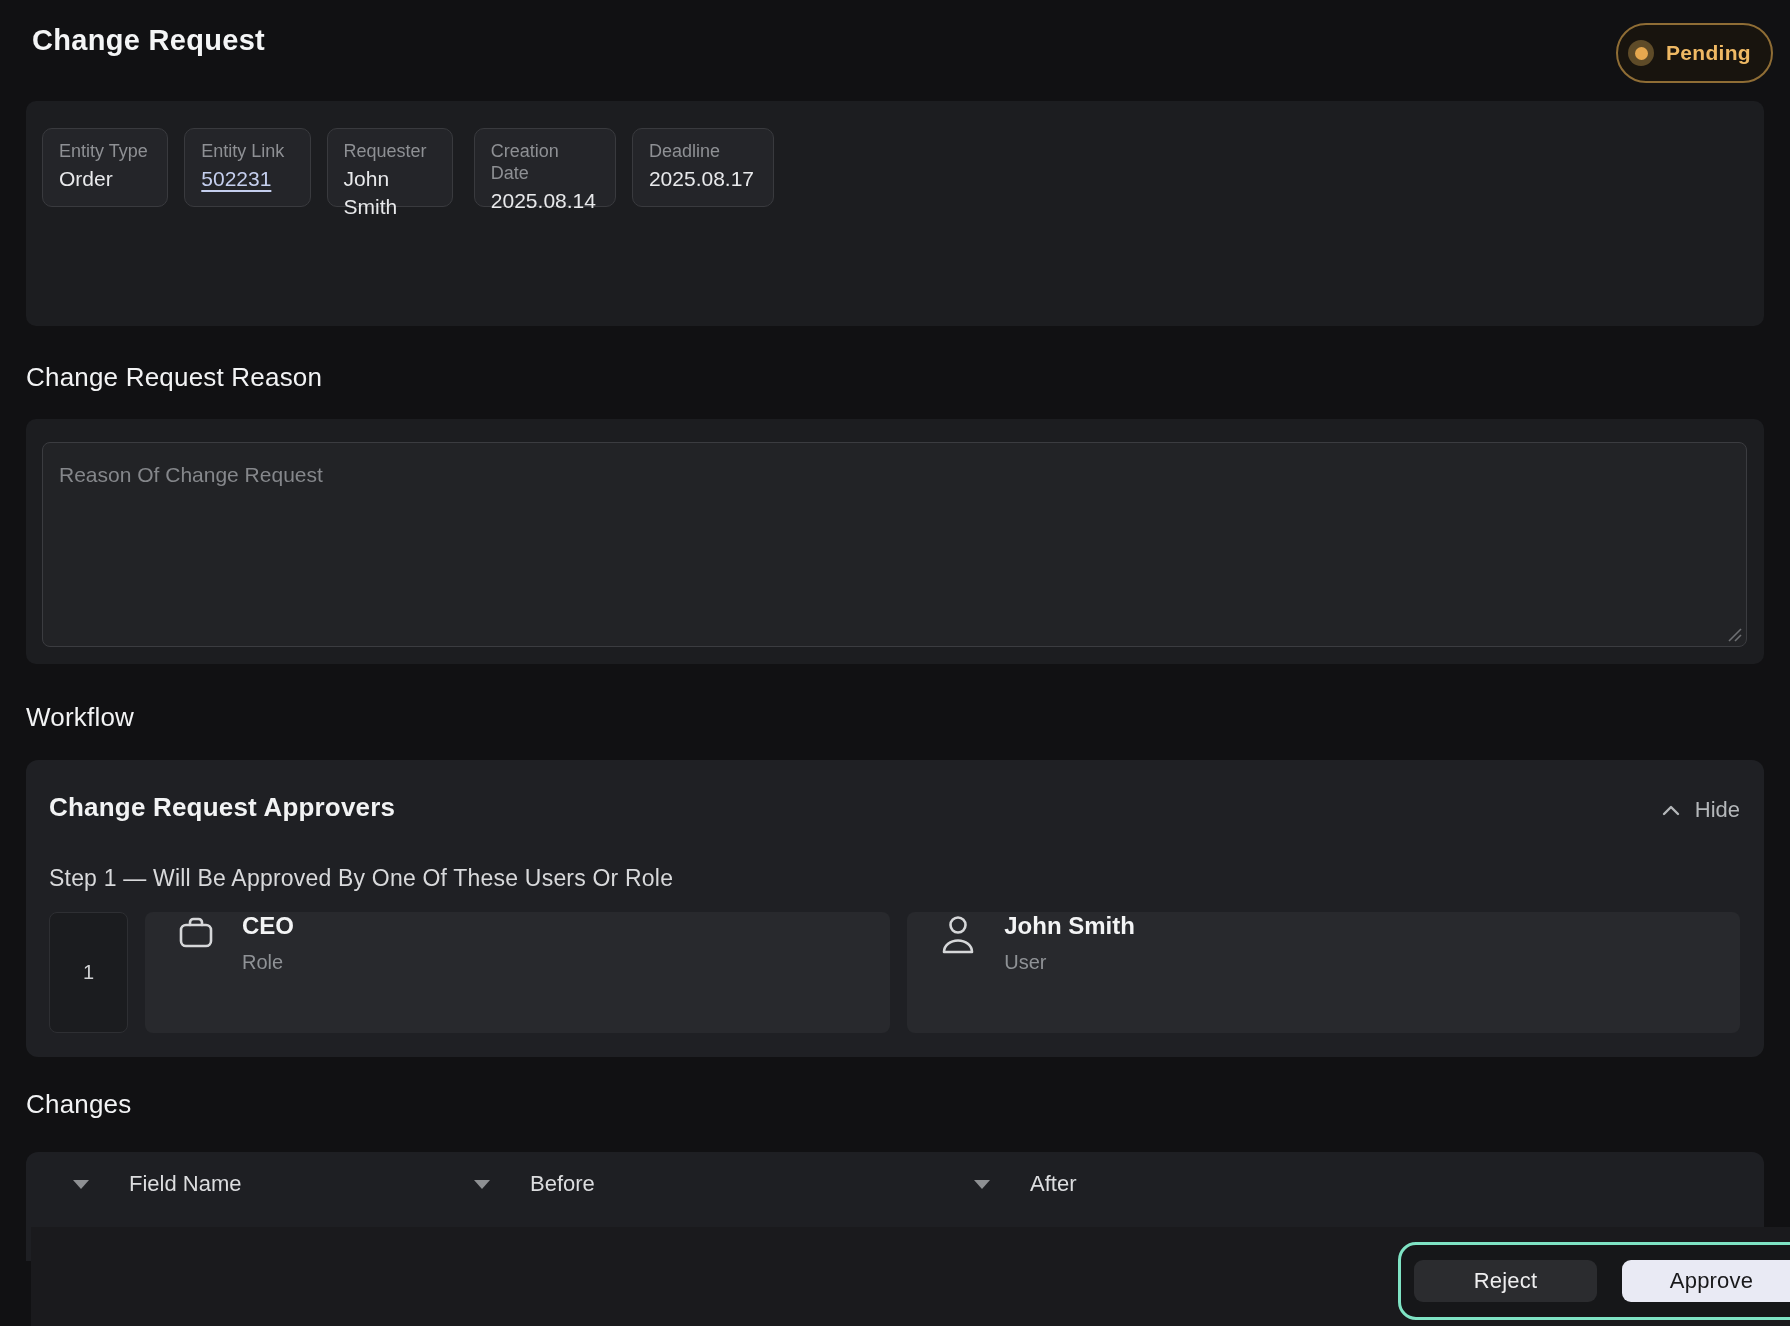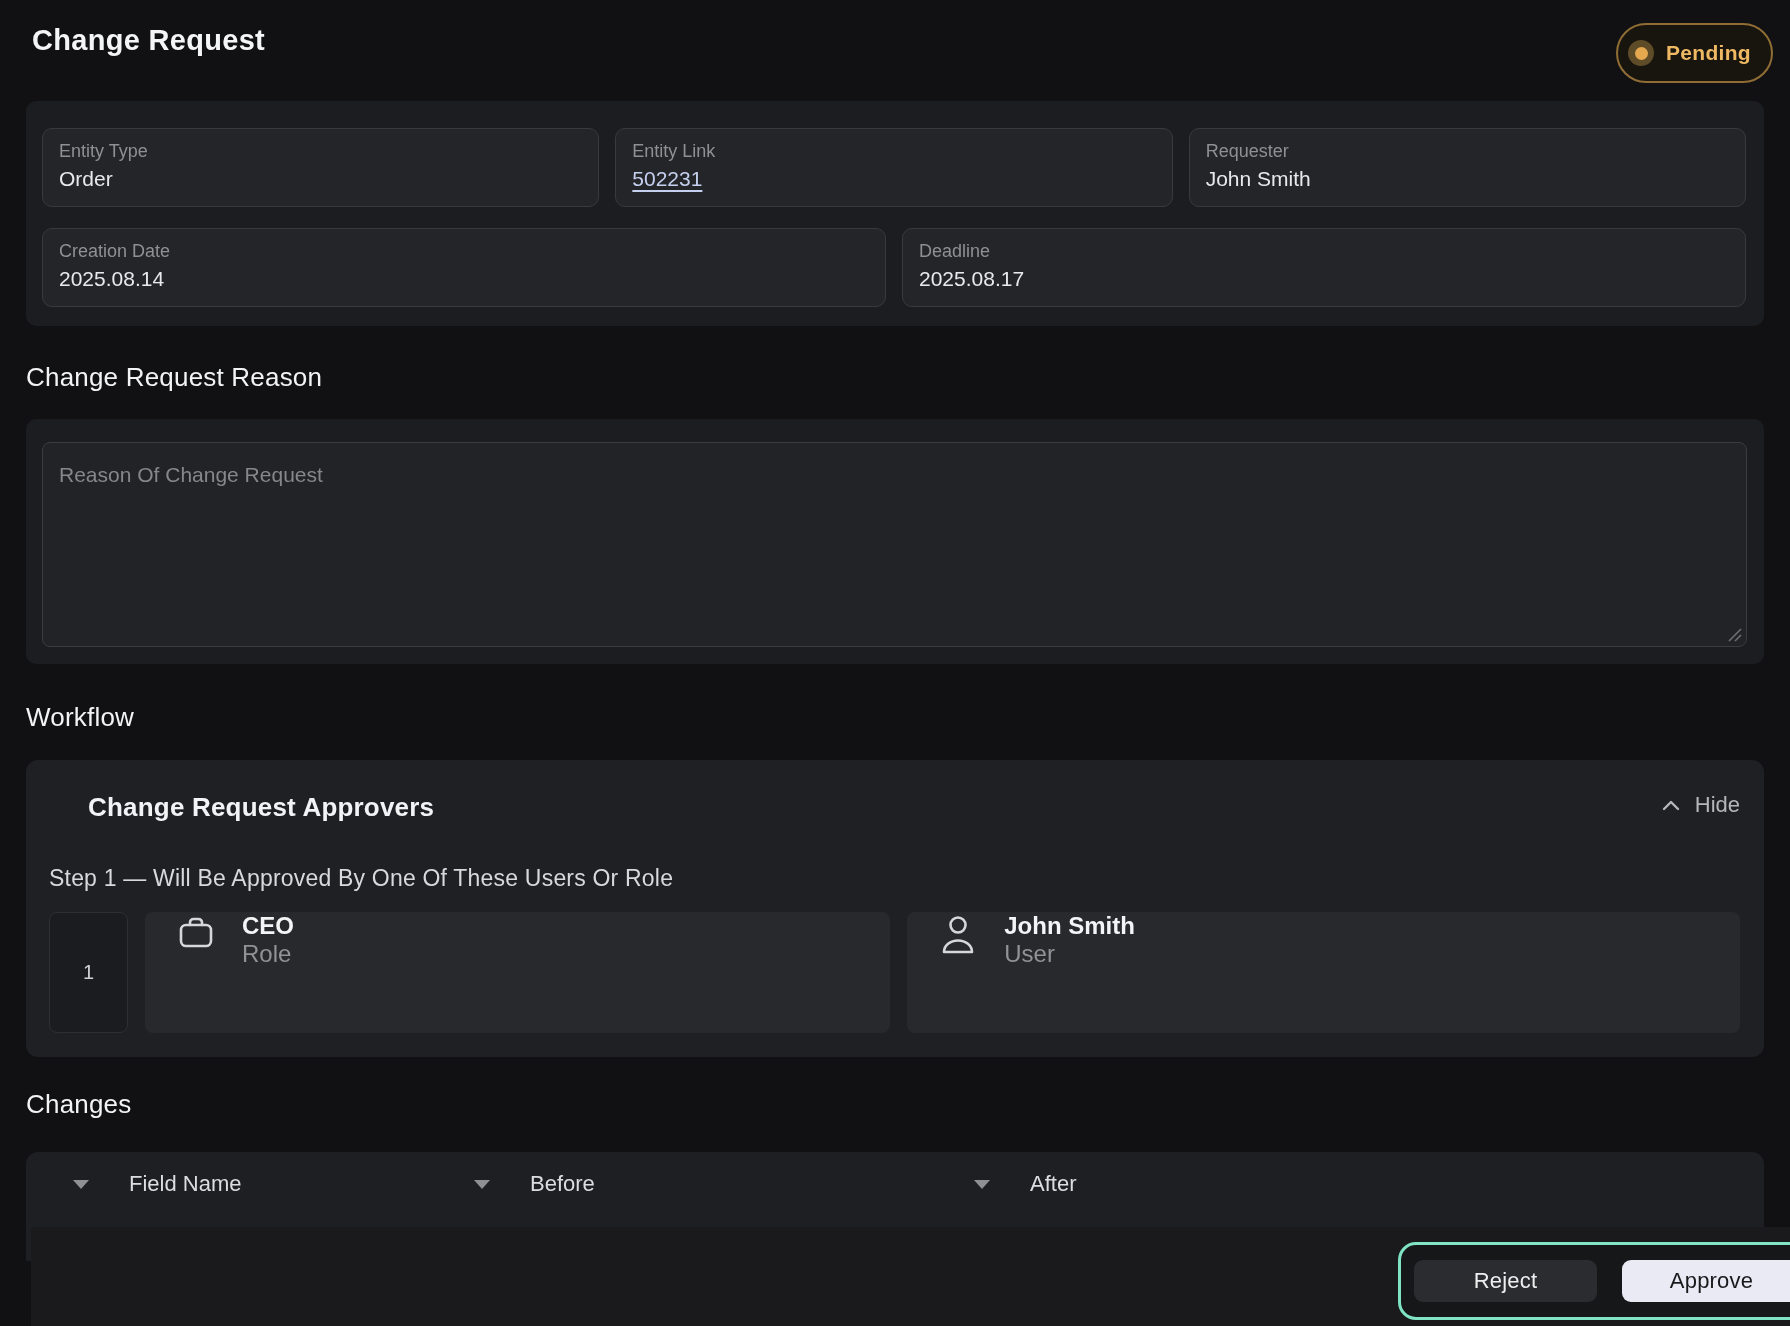--- a/index.html
+++ b/index.html
@@ -17,21 +17,21 @@
     display:flex;align-items:center;gap:12px;padding:0 20px 0 10px;
     border:2px solid #8f6d35;border-radius:999px;background:#18140e;
   }
   .status-dot{width:26px;height:26px;border-radius:50%;background:#5e4b28;display:flex;align-items:center;justify-content:center;}
   .status-dot::after{content:"";width:13px;height:13px;border-radius:50%;background:#e6a84f;}
   .status-label{font-size:21px;font-weight:700;color:#efb964;letter-spacing:.3px;}
   
   .fields-card{
     margin:21px 26px 0 26px;box-sizing:border-box;height:225px;
     background:#1c1d20;border-radius:10px;padding:27px 18px 18px 16px;
-    display:flex;flex-direction:column;gap:21px;
+    display:flex;flex-direction:row;gap:21px;
   }
   .fields-row{display:flex;gap:16px;}
   .field{
     flex:1;box-sizing:border-box;height:79px;
     background:#242529;border:1px solid #393a3e;border-radius:10px;
     padding:11px 16px;
   }
   .field .flabel{font-size:18px;color:#8e9094;line-height:22px;}
   .field .fvalue{font-size:21px;color:#e8e9eb;line-height:28px;margin-top:3px;}
   .field .fvalue.link{color:#c5cfee;text-decoration:underline;text-underline-offset:4px;cursor:pointer;display:inline-block;}
@@ -51,40 +51,40 @@
     padding:20px 16px;font-family:"Liberation Sans","DejaVu Sans",sans-serif;
     font-size:21px;color:#e8e9eb;
   }
   .reason-textarea::placeholder{color:#85878b;opacity:1;}
   .resize-handle{position:absolute;right:22px;bottom:22px;width:16px;height:16px;cursor:nwse-resize;}
   
   .workflow-card{
     margin:27px 26px 0 26px;box-sizing:border-box;height:297px;
     background:#1f2024;border-radius:12px;padding:32px 24px 24px 23px;
   }
-  .wf-header{display:flex;align-items:flex-start;justify-content:space-between;margin-left:39px;}
+  .wf-header{display:flex;align-items:flex-end;justify-content:space-between;}
   .wf-title{margin:0;font-size:26px;font-weight:700;color:#f2f3f4;letter-spacing:.2px;}
   .hide-button{display:flex;align-items:center;gap:14px;color:#b4b7ba;font-size:22px;cursor:pointer;background:none;border:none;font-family:inherit;padding:0;}
   .step-label{margin-top:42px;font-size:23px;color:#d8d9db;letter-spacing:.2px;}
   .step-row{display:flex;gap:17px;margin-top:20px;height:121px;}
   .step-number{
     width:79px;box-sizing:border-box;flex:none;
     background:#1b1c1f;border:1px solid #2e2f33;border-radius:8px;
     display:flex;align-items:center;justify-content:center;
     font-size:20px;color:#d0d1d3;
   }
   .approver-card{
     box-sizing:border-box;background:#28292d;border-radius:8px;
     display:flex;align-items:flex-start;gap:26px;padding-left:31px;
   }
   .approver-card.role{flex:743;}
   .approver-card.user{flex:834;}
   .approver-icon{flex:none;display:flex;align-items:center;}
   .approver-text .aname{font-size:24px;font-weight:700;color:#f3f4f5;line-height:28px;}
-  .approver-text .akind{font-size:24px;color:#8f9296;line-height:27px;}
+  .approver-text .akind{font-size:20px;color:#8f9296;line-height:27px;margin-top:9px;}
   
   .table-card{
     margin:32px 26px 0 26px;box-sizing:border-box;height:109px;
     background:#1e1f23;border-radius:12px 12px 0 0;padding-top:19px;overflow:hidden;
   }
   .t-row{display:grid;grid-template-columns:401px 500px 1fr;}
   .th{display:flex;align-items:center;gap:40px;padding-left:47px;font-size:22px;color:#dcdddf;cursor:pointer;}
   .sort-tri{width:0;height:0;border-left:8px solid transparent;border-right:8px solid transparent;border-top:9px solid #8e9093;}
   .t-data{margin-top:30px;}
   .td{font-size:21px;color:#d2d3d5;}

